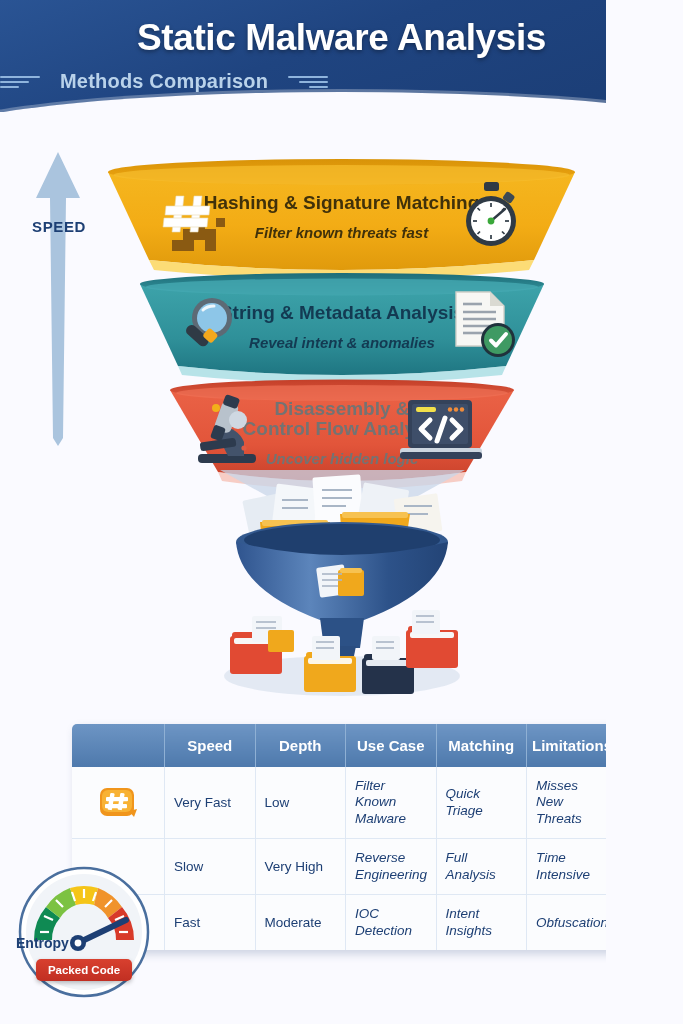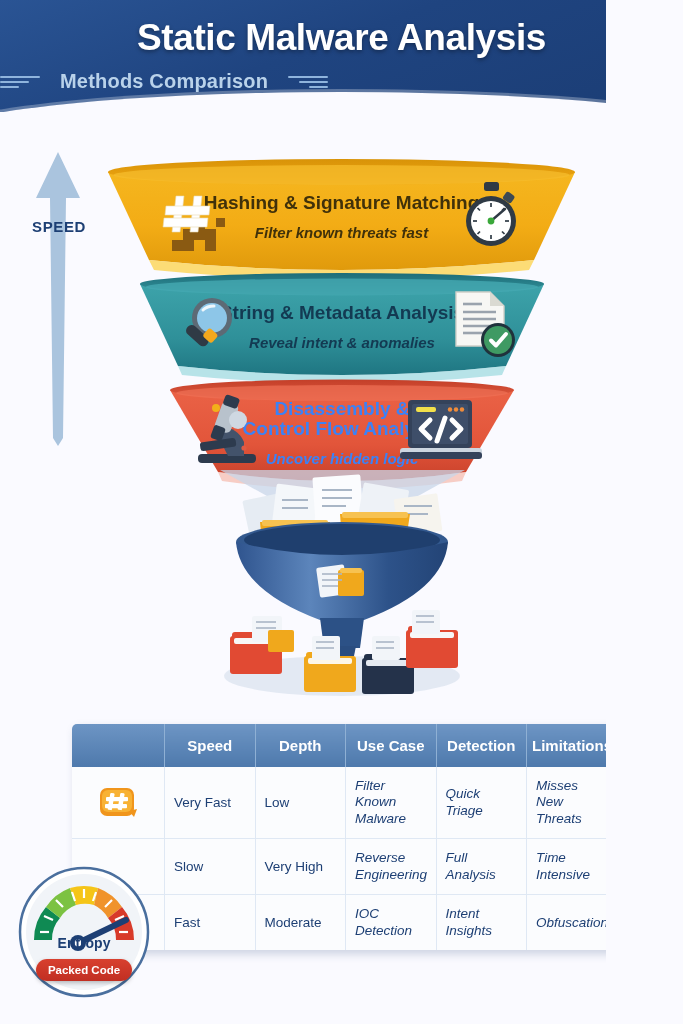--- a/index.html
+++ b/index.html
@@ -55,21 +55,21 @@
   .ltext{position:relative;text-align:center;z-index:3;}
   .ltitle{font-size:19px;font-weight:bold;line-height:1.07;white-space:nowrap;}
   .lsub{font-size:15px;font-style:italic;font-weight:bold;margin-top:11px;white-space:nowrap;}
 
   .layer1{left:108px;top:158px;width:467px;height:118px;}
   .layer2{left:140px;top:272px;width:404px;height:110px;}
   .layer3{left:170px;top:378px;width:344px;height:110px;}
 
   .l1 .ltitle,.l1 .lsub{color:#40310a;}
   .l2 .ltitle,.l2 .lsub{color:#133a52;}
-  .l3 .ltitle,.l3 .lsub{color:#3b82f6;}
+  .l3 .ltitle,.l3 .lsub{color:#737373;}
 
   .ico{position:absolute;z-index:4;}
 
   
   .hash-ico{left:52px;top:30px;width:72px;height:66px;}
   
   .watch-ico{left:352px;top:22px;width:62px;height:70px;}
   
   .mag-ico{left:32px;top:22px;width:70px;height:66px;}
   
@@ -108,27 +108,27 @@
   tbody td:last-child{border-right:none;}
   td.icocell{text-align:center;padding:6px;}
   td.b{font-weight:normal;text-align:left;}
   td.i{font-style:italic;text-align:left;line-height:1.22;}
 
   .cell-ico{display:inline-block;width:44px;height:40px;vertical-align:middle;}
 
   
   .gauge{position:absolute;left:16px;top:864px;width:136px;height:136px;}
   .gauge-label{
-    position:absolute;left:16px;top:935px;width:136px;text-align:center;
+    position:absolute;left:16px;top:935px;width:136px;
     color:#1d3f74;font-size:14px;font-weight:bold;
   }
   .gauge-badge{
     position:absolute;left:36px;top:959px;width:96px;height:22px;
     background:linear-gradient(180deg,#d8402f 0%,#c12f22 100%);
-    border-radius:11px;color:#fff;font-size:11.5px;font-weight:bold;
+    border-radius:5px;color:#fff;font-size:11.5px;font-weight:bold;
     display:flex;align-items:center;justify-content:center;
     box-shadow:0 2px 4px rgba(0,0,0,.25);
   }
 </style>
 </head>
 <body>
 
 <div id="stage">
 
   <div class="header">
@@ -430,21 +430,21 @@
   </div>
 
   <div class="table-wrap">
     <table>
       <thead>
         <tr>
           <th class="iconcol"></th>
           <th>Speed</th>
           <th>Depth</th>
           <th>Use Case</th>
-          <th>Detection</th>
+          <th>Matching</th>
           <th>Limitations</th>
         </tr>
       </thead>
       <tbody>
         <tr>
           <td class="icocell">
             <span class="cell-ico">
               <svg viewBox="0 0 44 40" width="44" height="40">
                 <rect x="4" y="5" width="34" height="28" rx="7" fill="#f0951c"></rect>
                 <path d="M33 28 L41 26 L38 34 Z" fill="#f0951c"></path>

